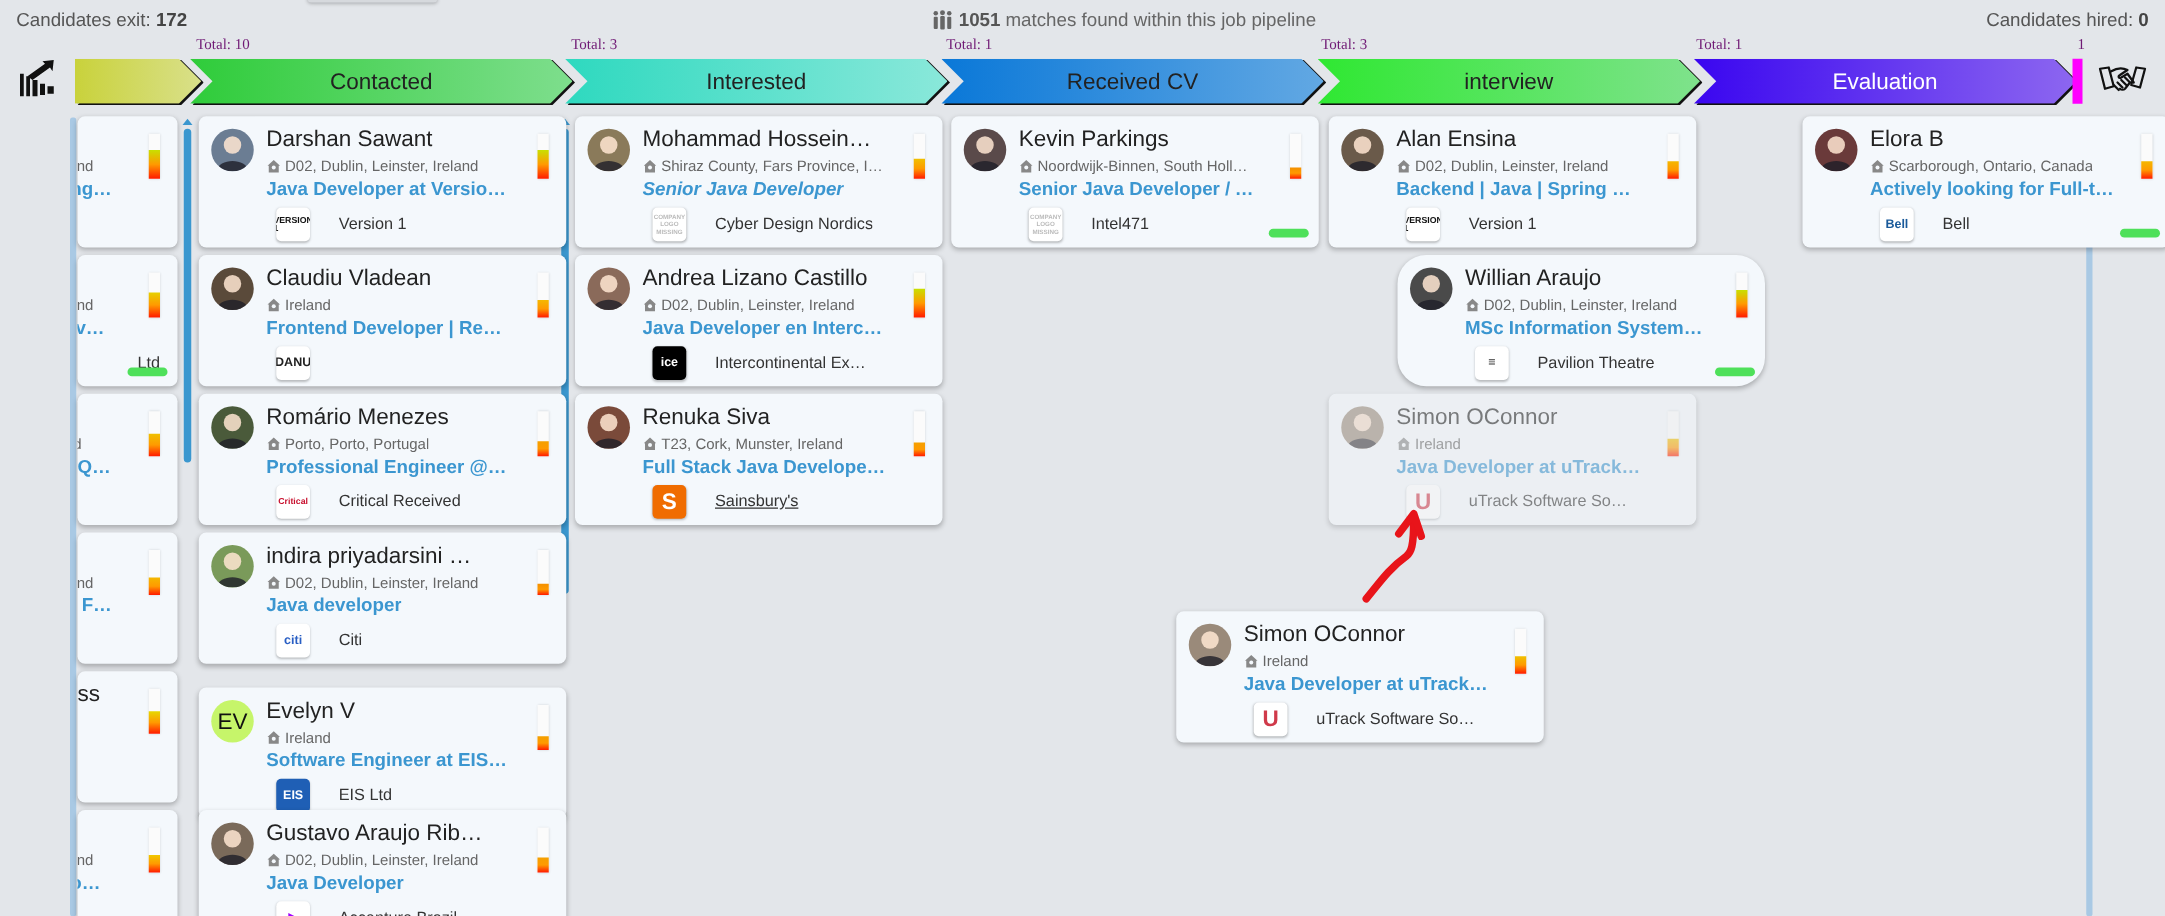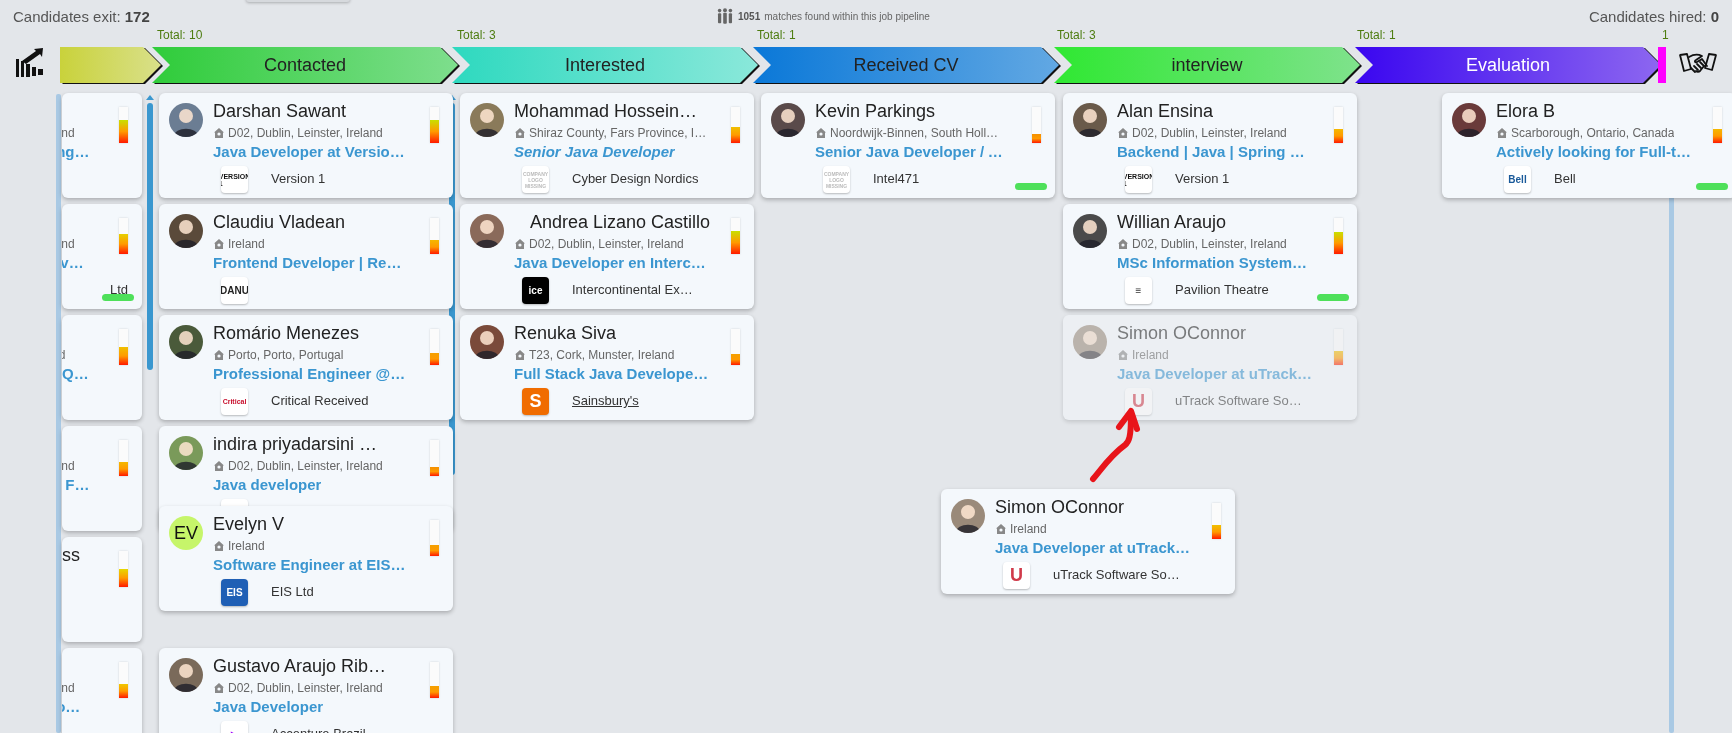--- a/index.html
+++ b/index.html
@@ -10,25 +10,25 @@
     color: #222;
     position: relative;
   }
   .topbar-stub {
     position: absolute; left: 246px; top: -6px; width: 104px; height: 8px;
     background: #d6d9dd; border-radius: 3px; box-shadow: 0 1px 3px rgba(0,0,0,.25);
   }
   .exit-count { position: absolute; left: 13px; top: 8px; font-size: 15px; color: #555; }
   .exit-count b, .hired-count b { color: #444; }
   .hired-count { position: absolute; right: 13px; top: 8px; font-size: 15px; color: #555; }
-  .matches { position: absolute; left: 716px; top: 7px; font-size: 10px; color: #666; display: flex; align-items: center; gap: 4px; justify-content: space-between; }
+  .matches { position: absolute; left: 745px; top: 7px; font-size: 15px; color: #666; display: flex; align-items: center; gap: 4px; justify-content: space-between; }
   .matches b { color: #555; }
   .matches svg { width: 18px; height: 18px; }
 
-  .stage-total { position: absolute; top: 28px; font-size: 12px; color: #4d7c0f; }
+  .stage-total { position: absolute; top: 28px; font-size: 12px; color: #701a75; font-family: Liberation Serif, serif; }
 
   .funnel-icon { position: absolute; left: 14px; top: 47px; width: 32px; height: 34px; }
   .hire-icon { position: absolute; left: 1678px; top: 49px; width: 40px; height: 30px; }
 
   .stage {
     position: absolute; top: 47px; height: 36px;
     display: flex; align-items: center; justify-content: center;
     font-size: 18px; color: #222;
     clip-path: polygon(0 0, calc(100% - 18px) 0, 100% 50%, calc(100% - 18px) 100%, 0 100%, 18px 50%);
     filter: drop-shadow(2px 3px 0 #111);
@@ -307,21 +307,21 @@
         </svg>
         <span>D02, Dublin, Leinster, Ireland</span>
       </div>
       <div class="headline" style="left: 54px;">Java developer</div>
       <div class="clogo" style="background: rgb(255, 255, 255); color: rgb(42, 95, 196); font-size: 10px;">citi</div>
       <div class="cname" style="left: 112px;">Citi</div>
       <div class="meter">
         <div class="fill" style="height: 25%; background: linear-gradient(rgb(244, 144, 0), rgb(255, 154, 0) 50%, rgb(255, 26, 0));"></div>
       </div>
     </div>
-    <div class="card" style="left: 159px; top: 506px;">
+    <div class="card" style="left: 159px; top: 550px;">
       <div class="avatar" style="background: rgb(198, 245, 106);">EV</div>
       <div class="name" style="left: 54px;">Evelyn V</div>
       <div class="loc" style="left: 54px;">
         <svg class="home" viewBox="0 0 12 12">
           <path d="M6 1 L11 5.5 L10 5.5 L10 11 L2 11 L2 5.5 L1 5.5 Z" fill="#888"></path>
           <circle cx="6" cy="7" r="1.6" fill="#f4f8fc"></circle>
         </svg>
         <span>Ireland</span>
       </div>
       <div class="headline" style="left: 54px;">Software Engineer at EIS …</div>
@@ -378,21 +378,21 @@
         <div class="fill" style="height: 45%; background: linear-gradient(rgb(240, 192, 0), rgb(255, 154, 0) 50%, rgb(255, 26, 0));"></div>
       </div>
     </div>
     <div class="card" style="left: 460px; top: 204px;">
       <div class="avatar" style="background: rgb(138, 106, 90);">
         <svg viewBox="0 0 34 34" width="34" height="34">
           <circle cx="17" cy="13" r="7" fill="rgba(255,230,210,.85)"></circle>
           <path d="M4 34 C6 23 28 23 30 34 Z" fill="rgba(30,30,40,.8)"></path>
         </svg>
       </div>
-      <div class="name" style="left: 70px;">Andrea Lizano Castillo</div>
+      <div class="name" style="left: 54px;">Andrea Lizano Castillo</div>
       <div class="loc" style="left: 54px;">
         <svg class="home" viewBox="0 0 12 12">
           <path d="M6 1 L11 5.5 L10 5.5 L10 11 L2 11 L2 5.5 L1 5.5 Z" fill="#888"></path>
           <circle cx="6" cy="7" r="1.6" fill="#f4f8fc"></circle>
         </svg>
         <span>D02, Dublin, Leinster, Ireland</span>
       </div>
       <div class="headline" style="left: 54px; text-align: center;">Java Developer en Interco…</div>
       <div class="clogo" style="background: rgb(0, 0, 0); color: rgb(255, 255, 255); font-size: 10px;">ice</div>
       <div class="cname" style="left: 112px; text-align: center;">Intercontinental Ex…</div>
@@ -466,21 +466,21 @@
         </svg>
         <span>D02, Dublin, Leinster, Ireland</span>
       </div>
       <div class="headline" style="left: 54px;">Backend | Java | Spring Fr…</div>
       <div class="clogo" style="background: rgb(255, 255, 255); color: rgb(17, 17, 17);">VERSION 1</div>
       <div class="cname" style="left: 112px;">Version 1</div>
       <div class="meter">
         <div class="fill" style="height: 40%; background: linear-gradient(rgb(244, 184, 0), rgb(255, 154, 0) 50%, rgb(255, 26, 0));"></div>
       </div>
     </div>
-    <div class="card" style="left: 1063px; top: 204px;">
+    <div class="card" style="left: 1118px; top: 204px; border-radius: 23px;">
       <div class="avatar" style="background: rgb(74, 74, 74);">
         <svg viewBox="0 0 34 34" width="34" height="34">
           <circle cx="17" cy="13" r="7" fill="rgba(255,230,210,.85)"></circle>
           <path d="M4 34 C6 23 28 23 30 34 Z" fill="rgba(30,30,40,.8)"></path>
         </svg>
       </div>
       <div class="name" style="left: 54px;">Willian Araujo</div>
       <div class="loc" style="left: 54px;">
         <svg class="home" viewBox="0 0 12 12">
           <path d="M6 1 L11 5.5 L10 5.5 L10 11 L2 11 L2 5.5 L1 5.5 Z" fill="#888"></path>

